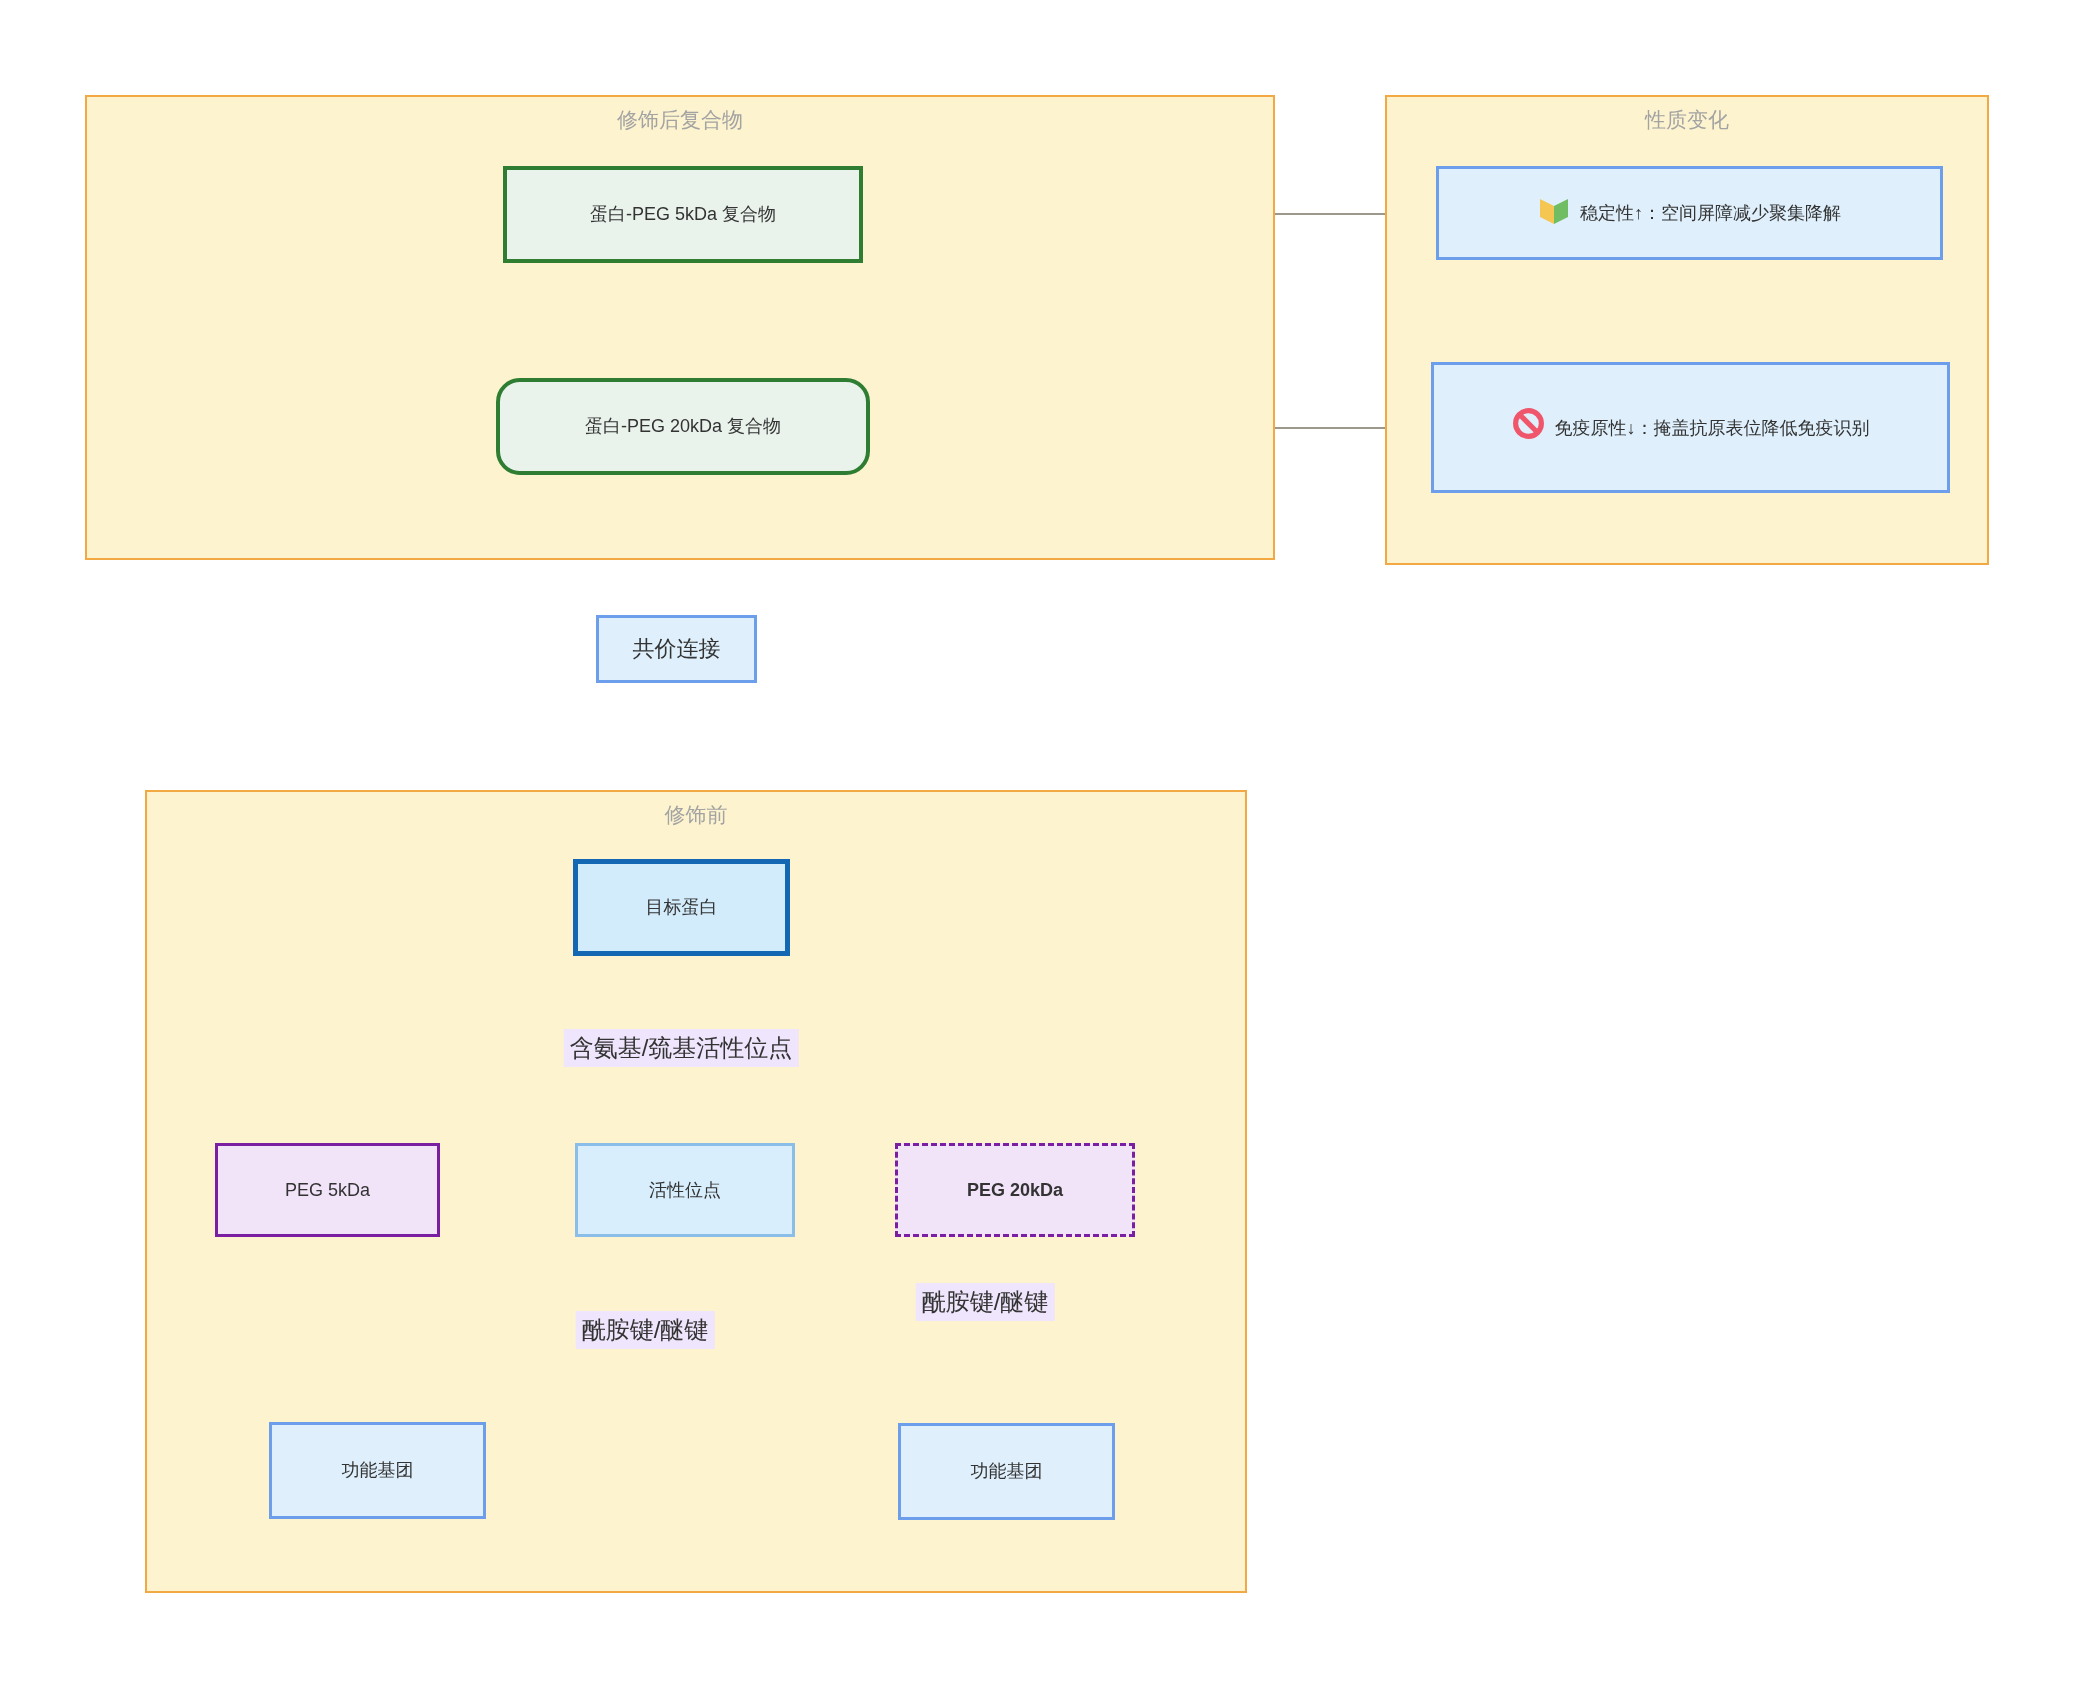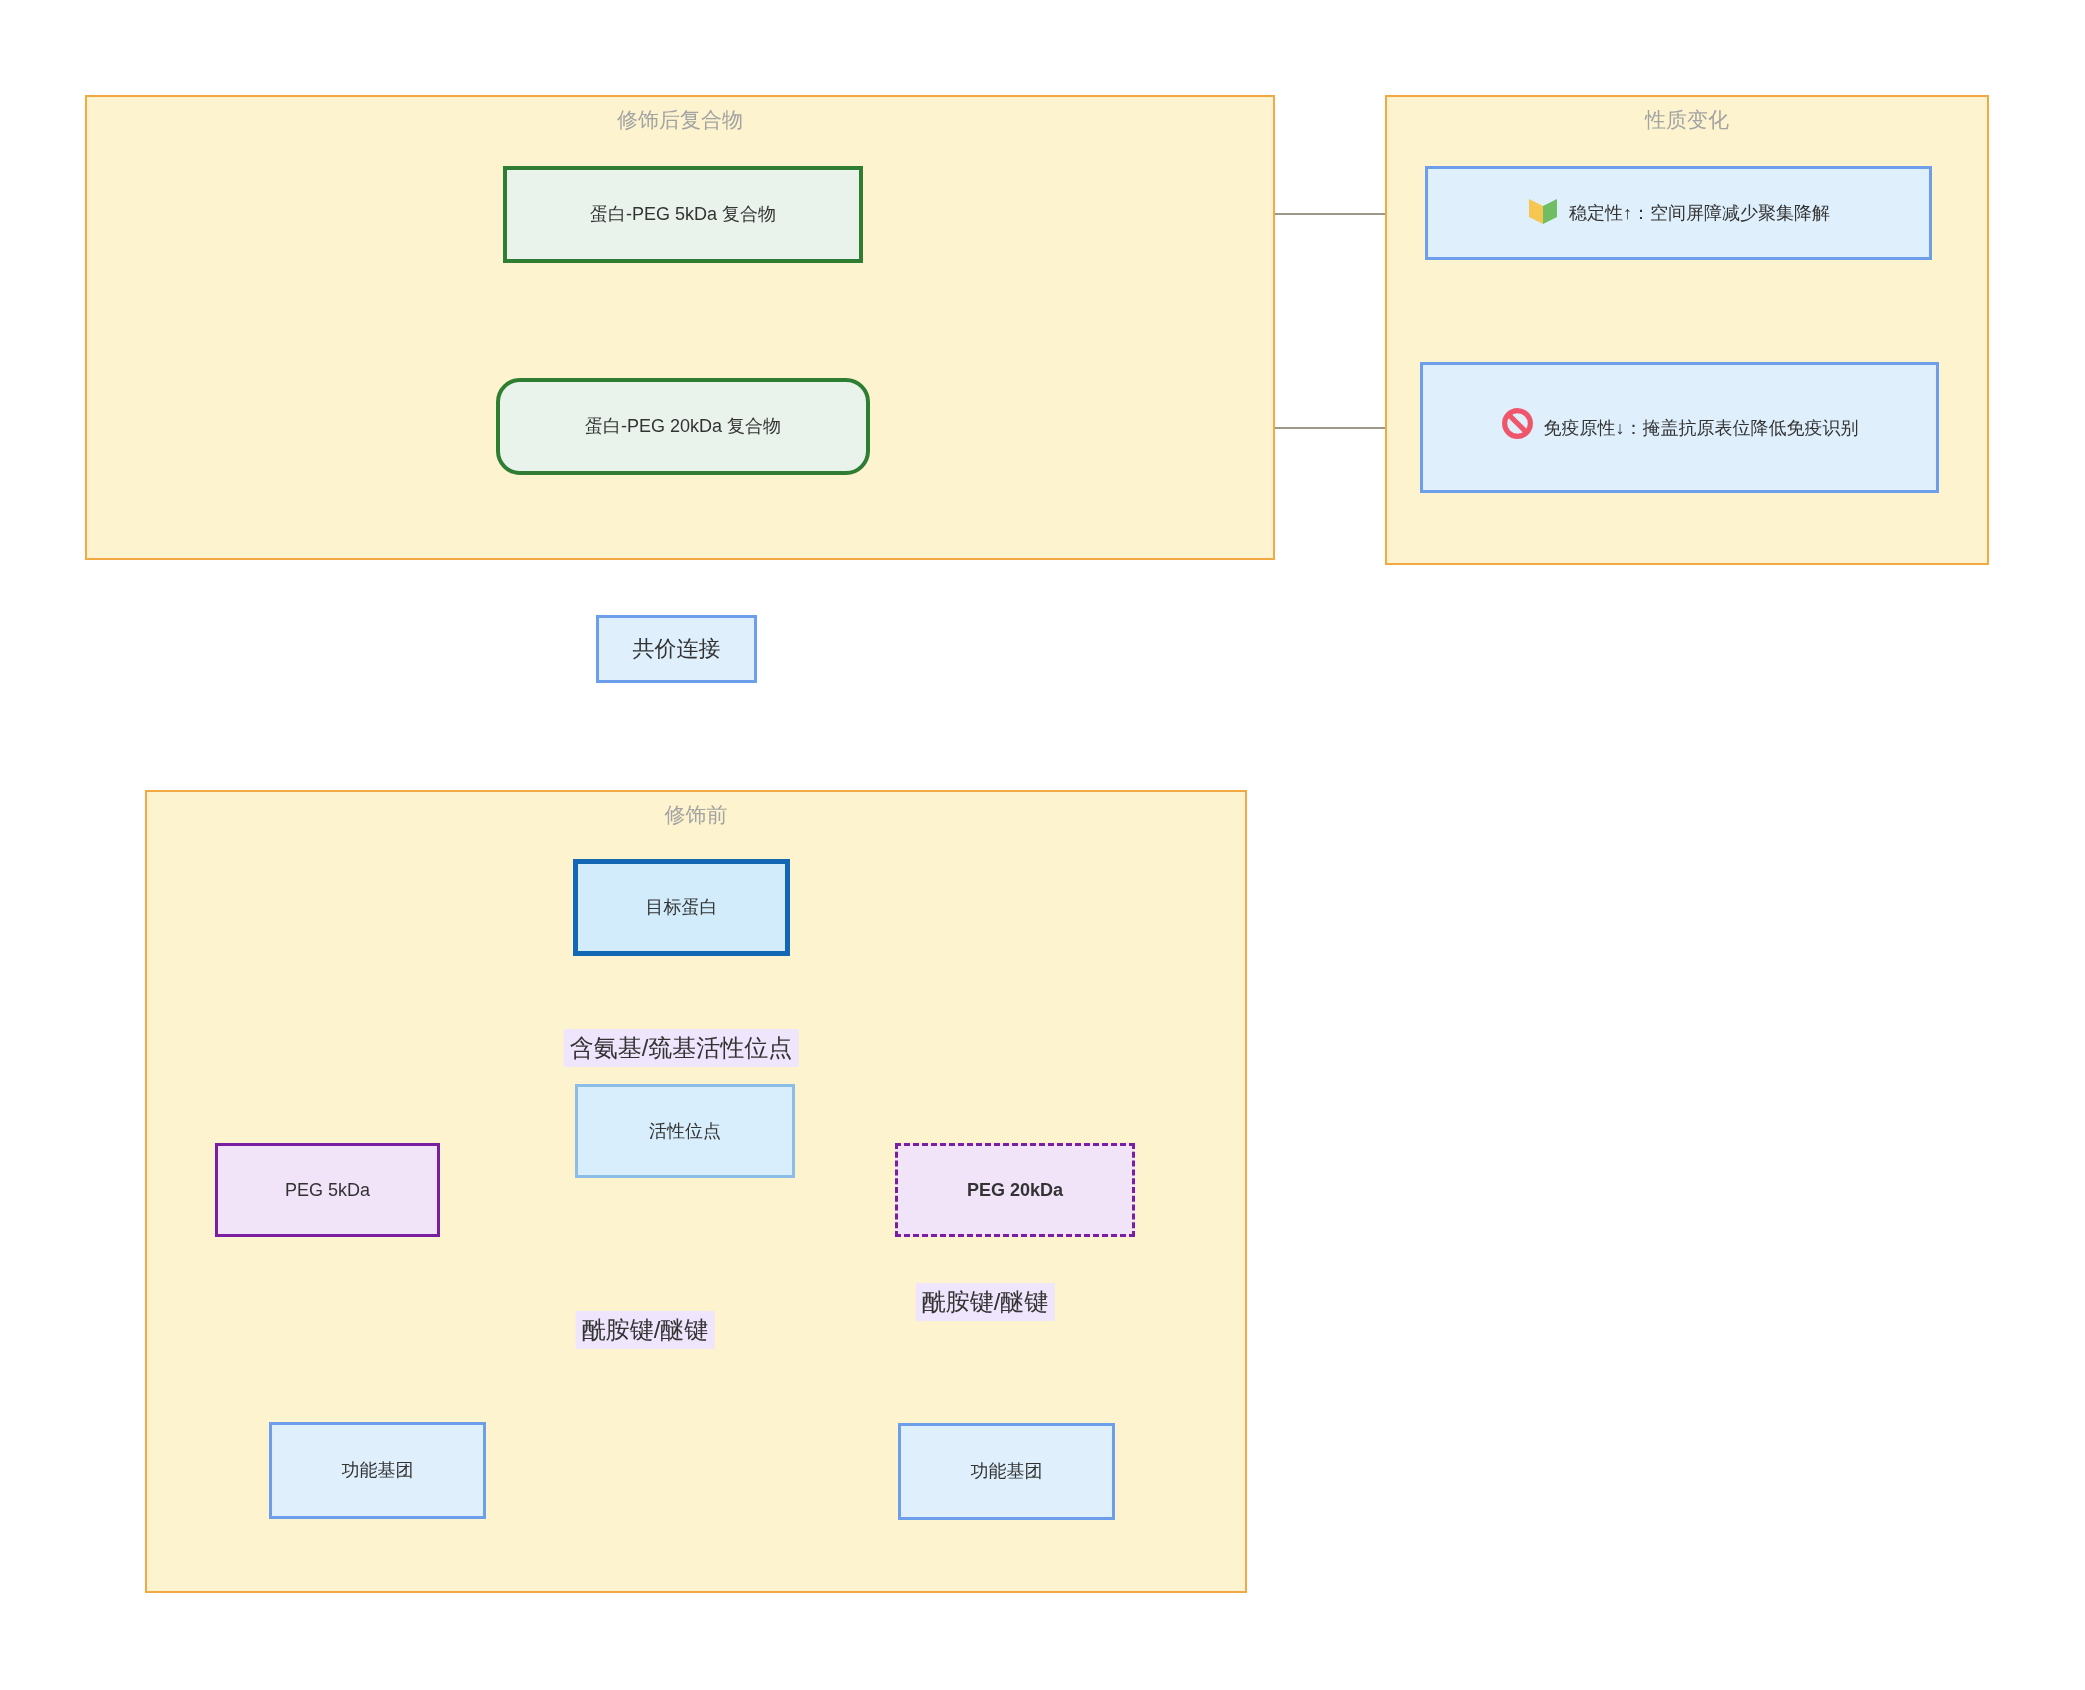--- a/index.html
+++ b/index.html
@@ -30,21 +30,21 @@
   body{font-family:"Liberation Sans","DejaVu Sans",sans-serif;color:var(--text);}
   .canvas{position:relative;width:2085px;height:1690px;background:var(--canvas-bg);overflow:hidden;}
   .edges{position:absolute;left:0;top:0;width:2085px;height:1690px;pointer-events:none;}
   .edge{fill:none;stroke:var(--line);stroke-width:2.2;}
   .arrowhead{fill:var(--arrow-fill);stroke:var(--arrow-stroke);stroke-width:1.4;}
   .group{position:absolute;background:var(--group-fill);border:2.5px solid var(--group-border);box-sizing:border-box;}
   .group-title{position:absolute;top:9px;left:0;right:0;text-align:center;font-size:21px;color:var(--group-title);}
   .node{position:absolute;display:flex;align-items:center;justify-content:center;text-align:center;
         box-sizing:border-box;font-size:18px;line-height:1.45;color:var(--text);}
   .green-node{background:var(--green-fill);border:4px solid var(--green-border);}
-  .outcome-node{background:var(--blue-fill);border:3px solid var(--blue-border);padding:17px 40px;}
+  .outcome-node{background:var(--blue-fill);border:3px solid var(--blue-border);padding:17px 40px;margin-left:11px;}
   .blue-node{background:var(--blue-fill);border:3px solid var(--blue-border);}
   .active-node{background:var(--active-fill);border:3px solid var(--active-border);}
   .target-node{background:var(--target-fill);border:5px solid var(--target-border);}
   .purple-node{background:var(--purple-fill);border:3px solid var(--purple-border);}
   .purple-dashed{border-style:dashed;font-weight:bold;}
   .edge-label{position:absolute;transform:translate(-50%,-50%);background:var(--label-bg);
               font-size:24px;color:var(--text);padding:3px 6px;white-space:nowrap;}
   .node-icon{display:inline-block;vertical-align:-6px;margin-right:10px;}
 </style>
 </head>
@@ -103,21 +103,21 @@
 
   <section class="group" style="left:145px;top:790px;width:1102px;height:803px;">
     <div class="group-title">修饰前</div>
   </section>
   <div class="node target-node" style="left:573px;top:859px;width:217px;height:97px;">
     <span>目标蛋白</span>
   </div>
   <div class="node purple-node" style="left:215px;top:1143px;width:225px;height:94px;text-align:center;">
     <span>PEG 5kDa</span>
   </div>
-  <div class="node active-node" style="left:575px;top:1084px;width:220px;height:94px;">
+  <div class="node active-node" style="left:575px;top:1143px;width:220px;height:94px;">
     <span>活性位点</span>
   </div>
   <div class="node purple-node purple-dashed" style="left:895px;top:1143px;width:240px;height:94px;">
     <span>PEG 20kDa</span>
   </div>
   <div class="node blue-node" style="left:269px;top:1422px;width:217px;height:97px;">
     <span>功能基团</span>
   </div>
   <div class="node blue-node" style="left:898px;top:1423px;width:217px;height:97px;">
     <span>功能基团</span>

